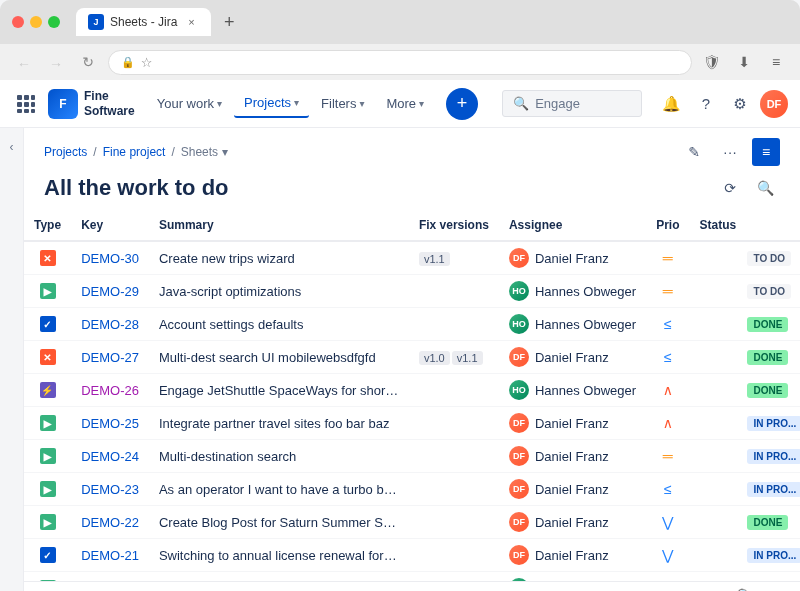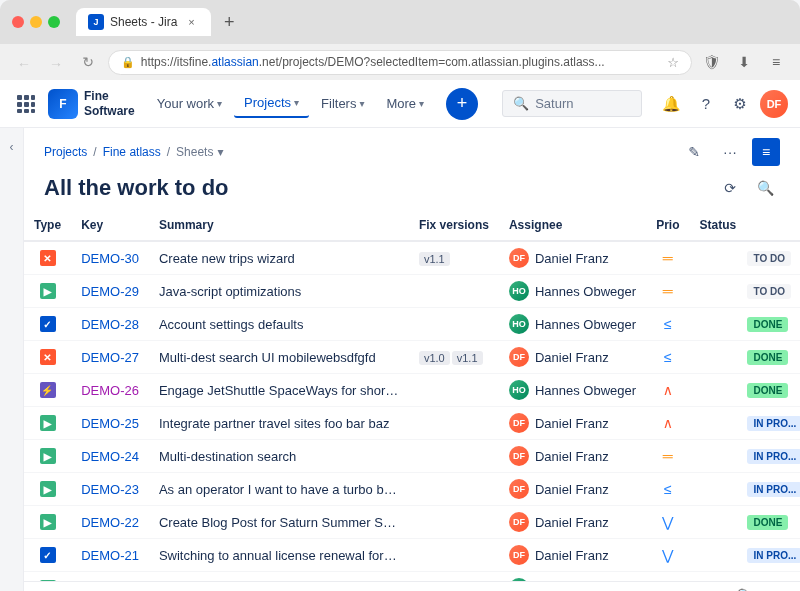--- a/index.html
+++ b/index.html
@@ -136,21 +136,20 @@
       </div>
       <div class="new-tab-btn">+</div>
     </div>
   </div>
   <div class="address-bar">
     <div class="nav-btn disabled">←</div>
     <div class="nav-btn disabled">→</div>
     <div class="nav-btn">↻</div>
     <div class="url-bar">
       <span class="lock-icon">🔒</span>
-      <span class="url-text">https://itsfine.<span class="domain">atlassian</span>.net/projects/DEMO?selectedItem=com.atlassian.plugins.atlass...</span>
       <span style="color:#888; font-size:13px;">☆</span>
     </div>
     <div class="address-actions">
       <div class="address-action">🛡</div>
       <div class="address-action">⬇</div>
       <div class="address-action">≡</div>
     </div>
   </div>
 </div>
 
@@ -191,38 +190,38 @@
         <span class="chevron">▾</span>
       </div>
       <div class="nav-item">
         <span>More</span>
         <span class="chevron">▾</span>
       </div>
     </div>
     <button class="nav-create">+</button>
     <div class="nav-search">
       <span style="font-size:13px;">🔍</span>
-      <span style="color:#6b778c;">Saturn</span>
+      <span style="color:#6b778c;">Engage</span>
     </div>
     <div class="nav-icons">
       <div class="nav-icon">🔔</div>
       <div class="nav-icon">?</div>
       <div class="nav-icon">⚙</div>
       <div class="avatar">DF</div>
     </div>
   </div>
 
   <div class="layout">
     <div class="sidebar-toggle">‹</div>
     <div class="main-content">
 
       <div class="breadcrumb">
         <span class="breadcrumb-link">Projects</span>
         <span class="breadcrumb-sep">/</span>
-        <span class="breadcrumb-link">Fine atlass</span>
+        <span class="breadcrumb-link">Fine project</span>
         <span class="breadcrumb-sep">/</span>
         <span class="breadcrumb-current">
           <span>Sheets</span>
           <span>▾</span>
         </span>
         <div class="breadcrumb-actions">
           <div class="breadcrumb-action">✎</div>
           <div class="breadcrumb-action">···</div>
           <div class="breadcrumb-action view-toggle">≡</div>
         </div>

